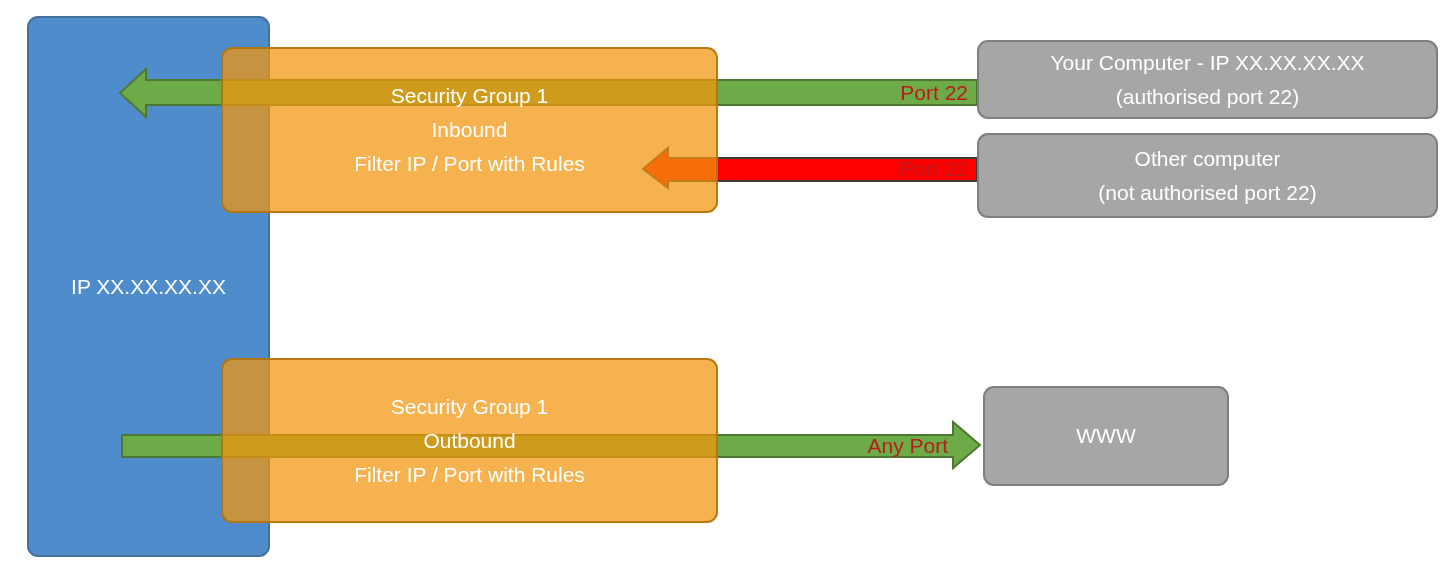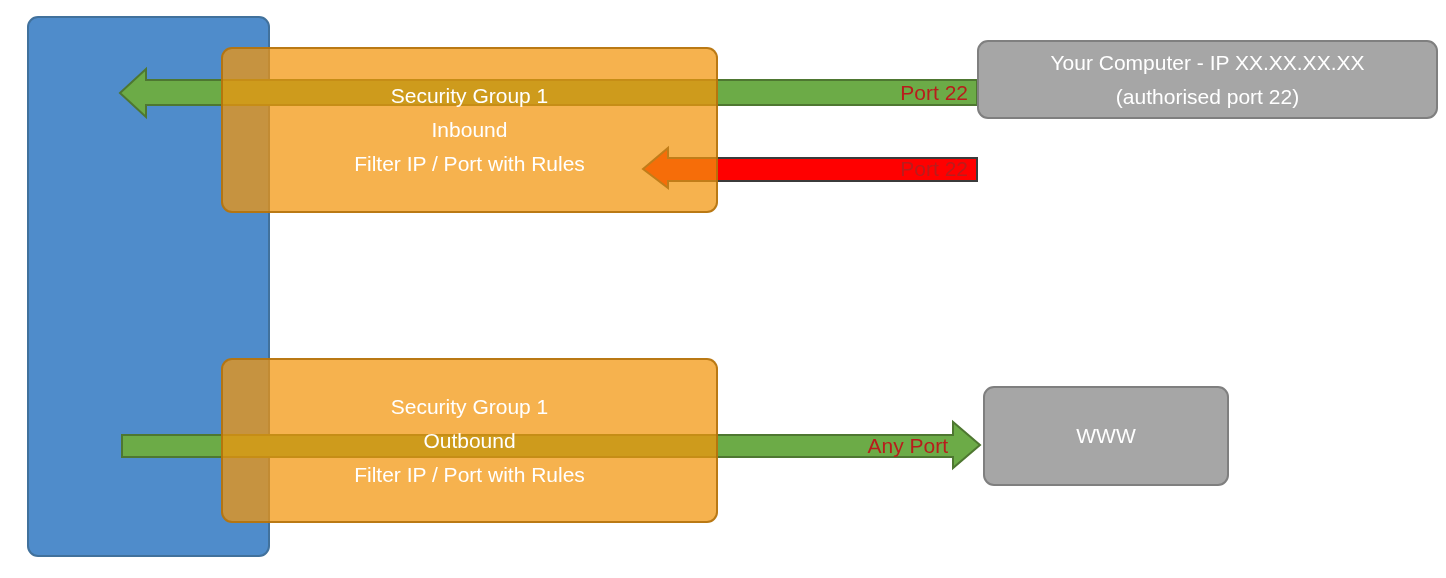--- a/index.html
+++ b/index.html
@@ -32,20 +32,21 @@
   .lbl-in-ok{left:718px;top:80px;width:250px;height:25px;line-height:25px;}
   .lbl-in-no{left:718px;top:157px;width:250px;height:24px;line-height:24px;}
   .lbl-out{left:700px;top:434px;width:248px;height:23px;line-height:23px;}
 </style>
 </head>
 <body>
 
 <div class="canvas">
 
   <div class="box ec2">
+    <span class="line">IP XX.XX.XX.XX</span>
   </div>
 
   <svg class="arrows" width="1446" height="578" viewBox="0 0 1446 578">
     <polygon stroke-width="2" points="120,93 146,69 146,80 977,80 977,105 146,105 146,117" fill="#6CAB47" stroke="#4E7731"></polygon>
     <polygon stroke-width="2" points="643,169 668,148 668,158 977,158 977,181 668,181 668,188" fill="#FF0000" stroke="#3B3B3B"></polygon>
     <polygon stroke-width="2" points="122,435 953,435 953,422 980,445 953,468 953,457 122,457" fill="#6CAB47" stroke="#4E7731"></polygon>
   </svg>
 
   <div class="box sg inbound">
     <span class="line">Security Group 1</span>
@@ -57,20 +58,24 @@
     <span class="line">Security Group 1</span>
     <span class="line">Outbound</span>
     <span class="line">Filter IP / Port with Rules</span>
   </div>
 
   <div class="box endpoint yours">
     <span class="line">Your Computer - IP XX.XX.XX.XX</span>
     <span class="line">(authorised port 22)</span>
   </div>
 
+  <div class="box endpoint other">
+    <span class="line">Other computer</span>
+    <span class="line">(not authorised port 22)</span>
+  </div>
 
   <div class="box endpoint www">
     <span class="line">WWW</span>
   </div>
 
   <div class="band-label lbl-in-ok">Port 22</div>
   <div class="band-label lbl-in-no">Port 22</div>
   <div class="band-label lbl-out">Any Port</div>
 
 </div>

